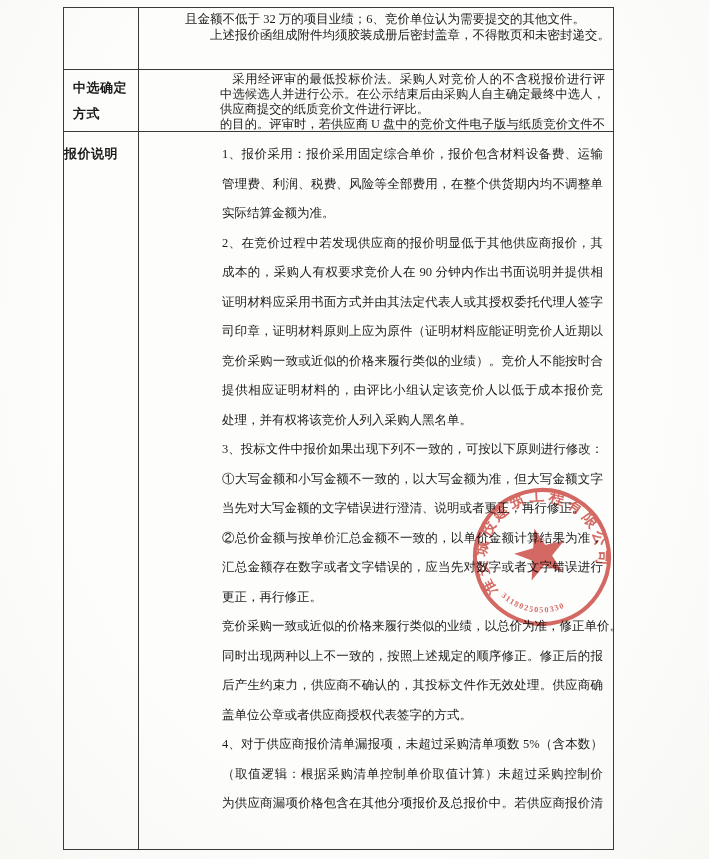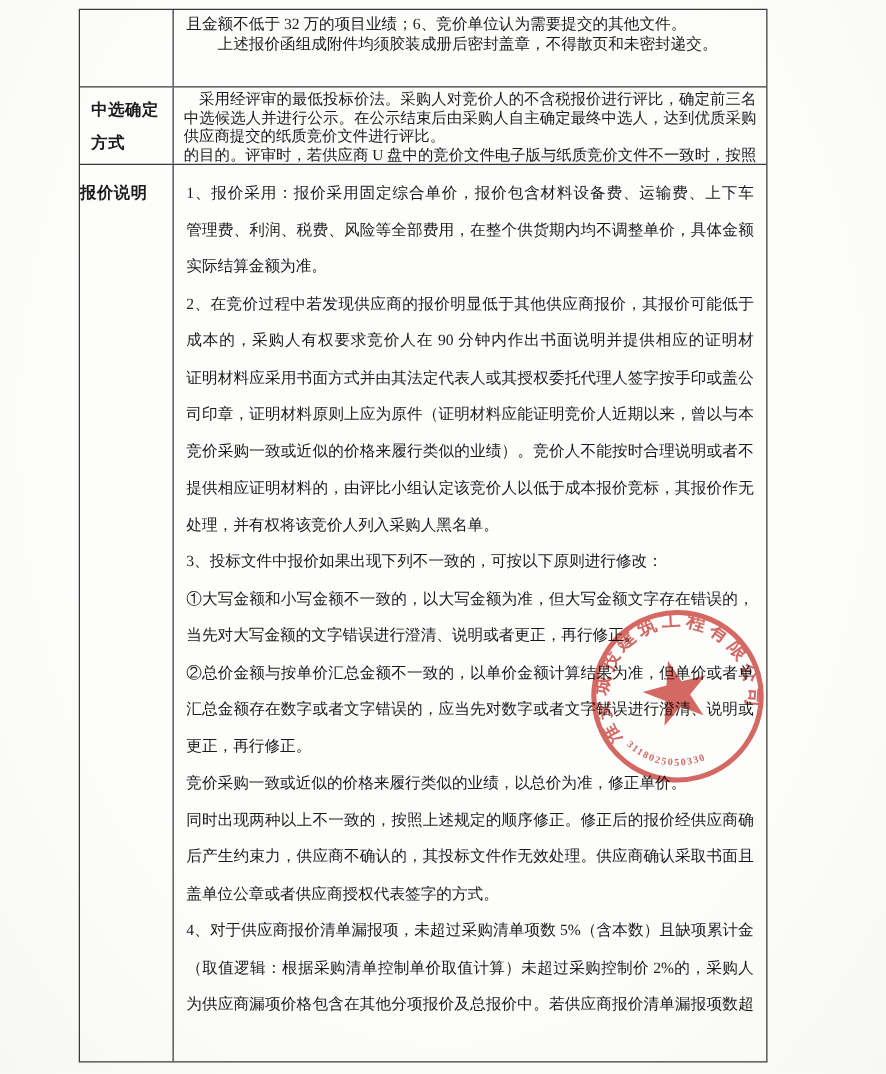--- a/index.html
+++ b/index.html
@@ -9,29 +9,29 @@
     font-family:"Liberation Serif","DejaVu Serif",serif;
     color:#1b1b1b;
   }
   .page{position:absolute;inset:0;background:radial-gradient(ellipse at 50% 40%, #fdfdfc 60%, #f7f7f4 100%);}
   .doc-table{
     position:absolute;left:63px;top:7px;width:551px;height:843px;
     border:1.6px solid #3a3a3a;box-sizing:border-box;
     display:flex;flex-direction:column;
   }
   .row{display:flex;box-sizing:border-box;}
-  .row + .row{border-top:1.5px solid #3a3a3a;}
+  .row + .row{border-top:1.5px solid #3a3a3a;gap:37px;}
   .cell{box-sizing:border-box;}
   .label{
     width:75px;flex:0 0 75px;border-right:1.5px solid #3a3a3a;
     font-size:13px;font-weight:600;letter-spacing:0.5px;
     display:flex;align-items:center;
   }
   .label .lbl-inner{width:100%;padding-left:9px;line-height:26px;}
-  .content{flex:1 1 auto;min-width:0;}
+  .content{flex:1 1 auto;min-width:0;margin-left:36px;}
   
   .r1{height:61px;}
   .r2{height:62px;}
   .r3{flex:1 1 auto;}
   .r1 .content{padding:3px 10px 0 10px;font-size:12.5px;}
   .r1 .ln{height:16px;line-height:16px;}
   .r2 .content{padding:2px 8px 0 8px;font-size:12.3px;}
   .r2 .ln{height:15px;line-height:15px;}
   .r3 .label{align-items:flex-start;}
   .r3 .lbl-inner{padding:13px 0 0 0;text-align:left;line-height:18px;}

